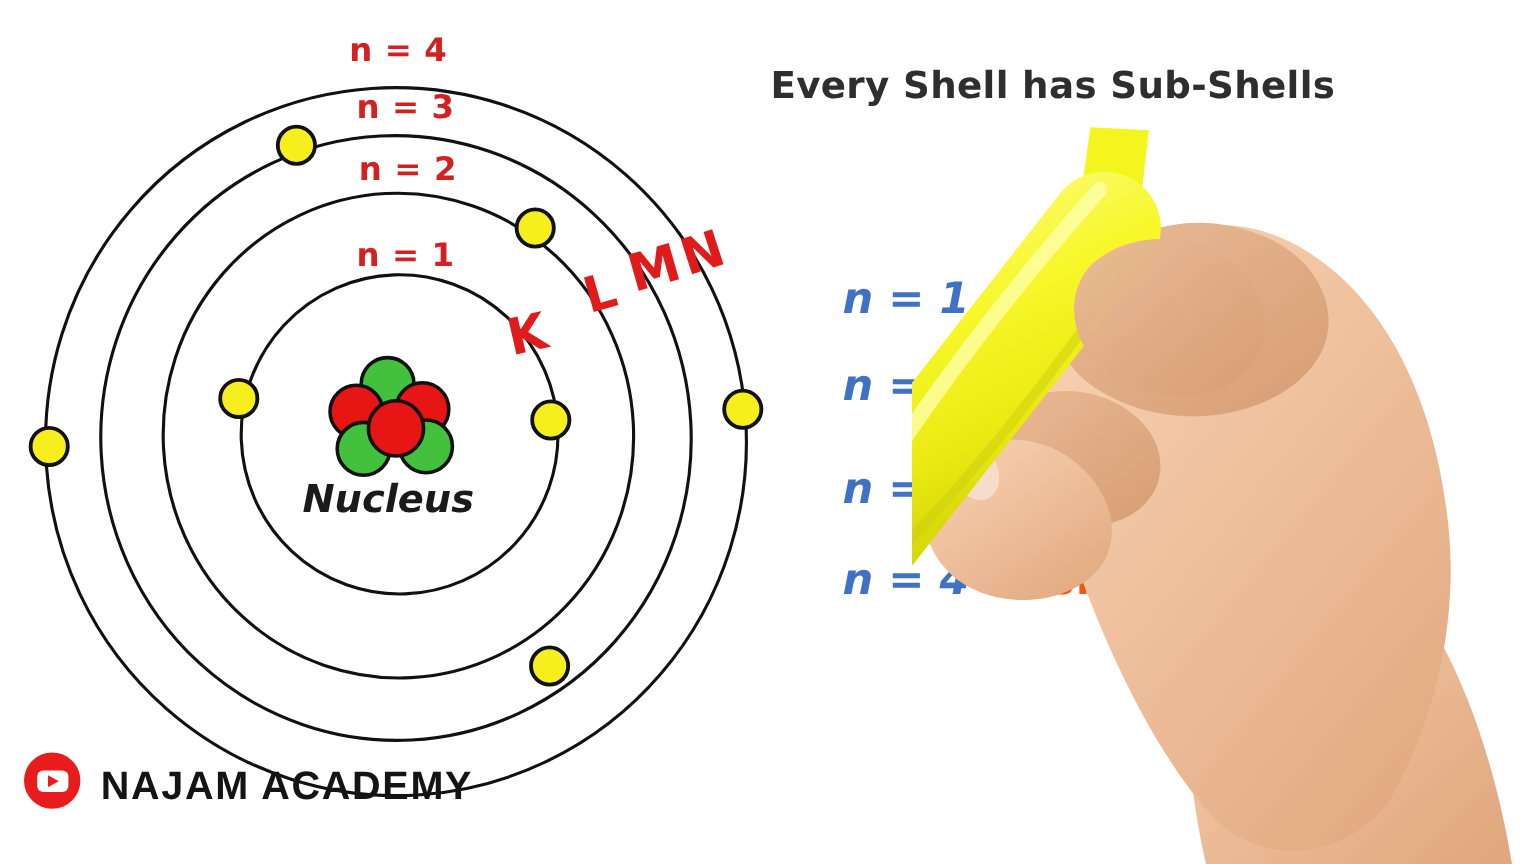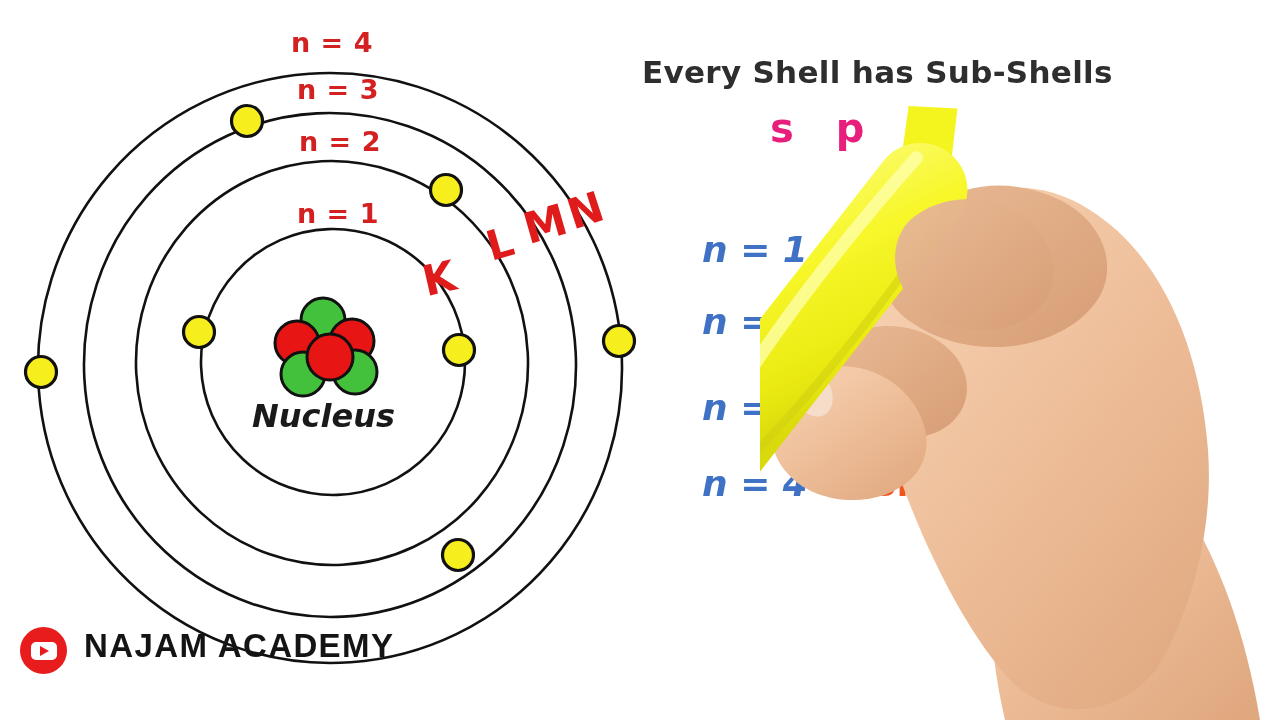--- a/index.html
+++ b/index.html
@@ -27,21 +27,21 @@
   }
   #nucleus-label {
     position:absolute; left:252px; top:400px; width:160px;
     text-align:left; color:#1a1a1a;
     font-family:"DejaVu Sans", sans-serif;
     font-weight:700; font-style:italic; font-size:32px;
     line-height:1; white-space:nowrap;
   }
 
   
-  #branding { position:absolute; left:20px; top:627px; display:flex; align-items:flex-start; gap:17px; }
+  #branding { position:absolute; left:20px; top:627px; display:flex; align-items:flex-end; gap:17px; }
   #yt-badge {
     width:47px; height:47px; border-radius:50%;
     background:#e81c1c; position:relative;
     display:flex; align-items:center; justify-content:center;
   }
   #yt-badge .yt-plate {
     width:26px; height:18px; border-radius:5px; background:#ffffff;
     display:flex; align-items:center; justify-content:center;
   }
   #yt-badge .yt-tri {
@@ -135,21 +135,20 @@
     <span id="yt-badge">
       <span class="yt-plate">
           <span class="yt-tri"></span>
         </span>
     </span>
     <span id="brand-name">NAJAM ACADEMY</span>
   </div>
 
   <div id="subshell-panel">
     <span id="panel-heading">Every Shell has Sub-Shells</span>
-    <span id="subshell-letters">s p</span>
 
     <div class="shell-row" id="shell-row-1">
       <span class="n-text">n = 1</span>
       <span class="shell-name"></span>
     </div>
     <div class="shell-row" id="shell-row-2">
       <span class="n-text">n = 2</span>
       <span class="shell-name"></span>
     </div>
     <div class="shell-row" id="shell-row-3">

